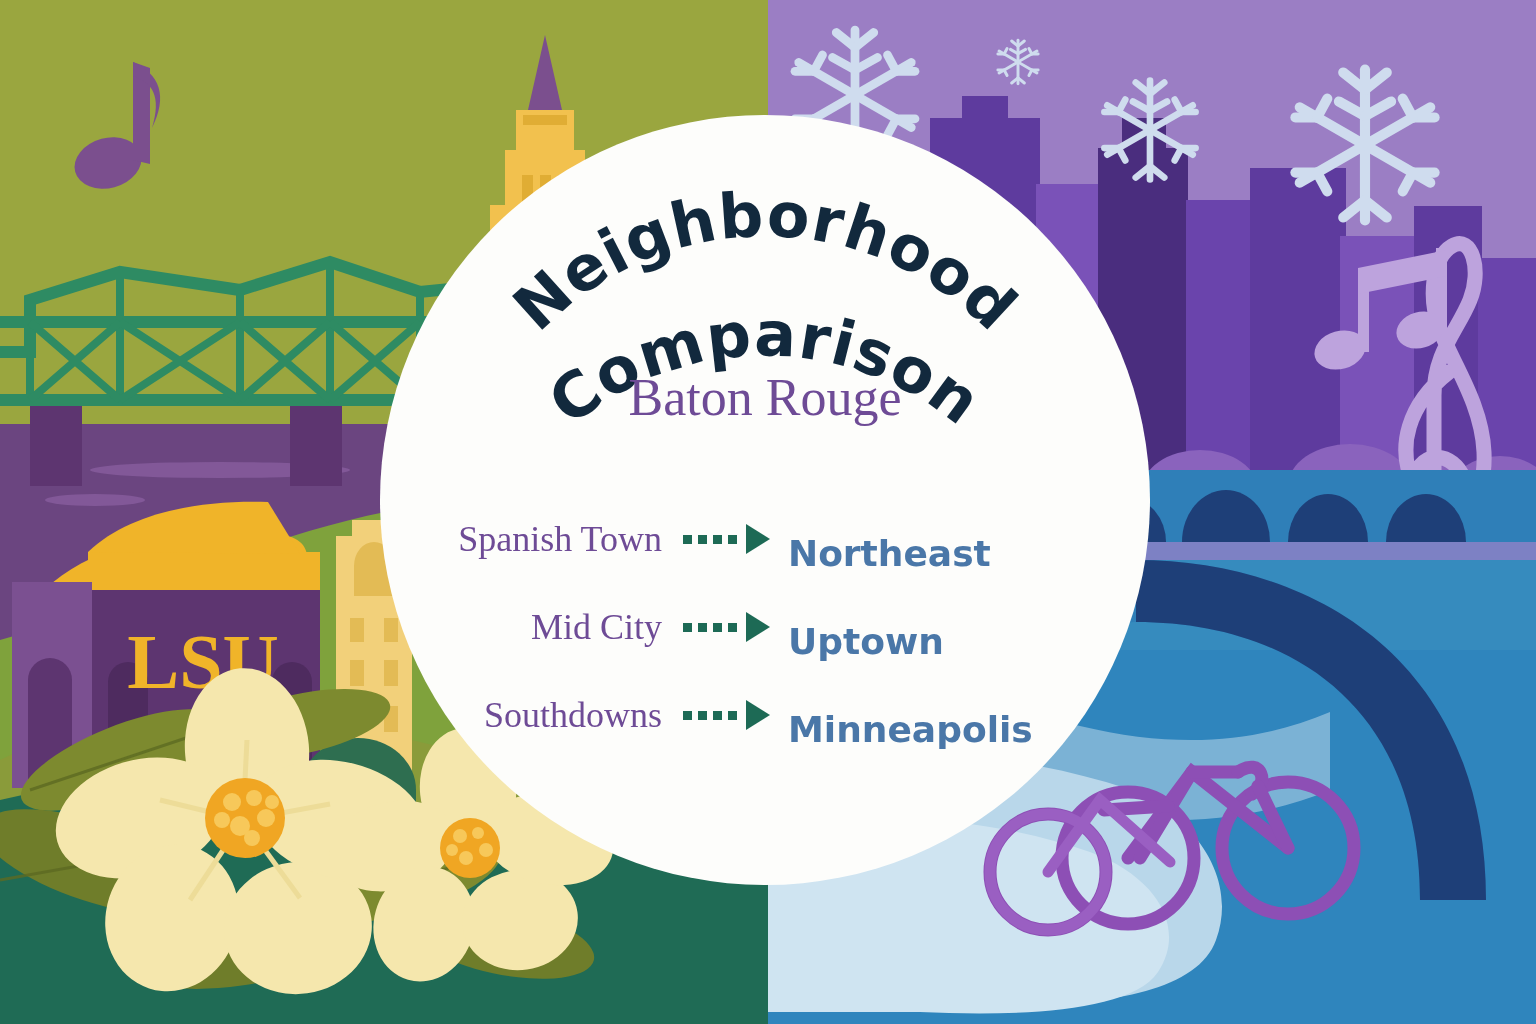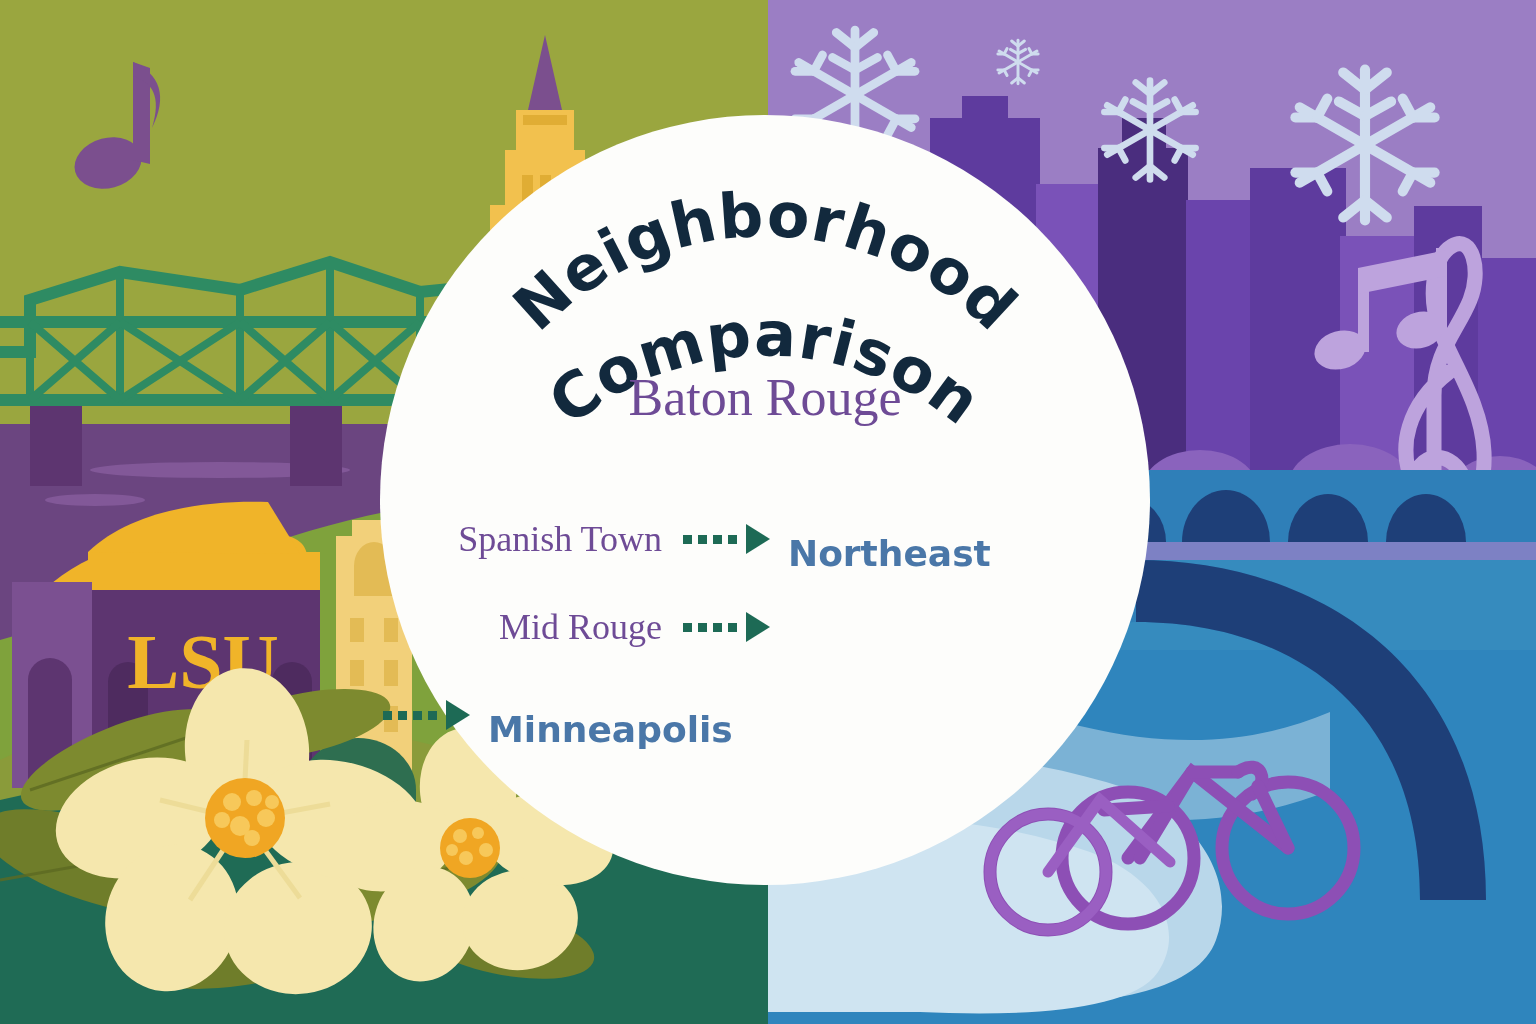--- a/index.html
+++ b/index.html
@@ -412,31 +412,33 @@
         <i class="dot"></i>
           <i class="dot"></i>
           <i class="dot"></i>
           <i class="dot"></i>
           <i class="tri"></i>
       </span>
       <span class="pair-right">Northeast</span>
     </div>
 
     <div class="pair-row">
-      <span class="pair-left">Mid Rouge</span>
+      <span class="pair-left">Mid City</span>
       <span class="pair-arrow">
         <i class="dot"></i>
           <i class="dot"></i>
           <i class="dot"></i>
           <i class="dot"></i>
           <i class="tri"></i>
       </span>
+      <span class="pair-right">Uptown</span>
     </div>
 
     <div class="pair-row">
+      <span class="pair-left">Southdowns</span>
       <span class="pair-arrow">
         <i class="dot"></i>
           <i class="dot"></i>
           <i class="dot"></i>
           <i class="dot"></i>
           <i class="tri"></i>
       </span>
       <span class="pair-right">Minneapolis</span>
     </div>
 

